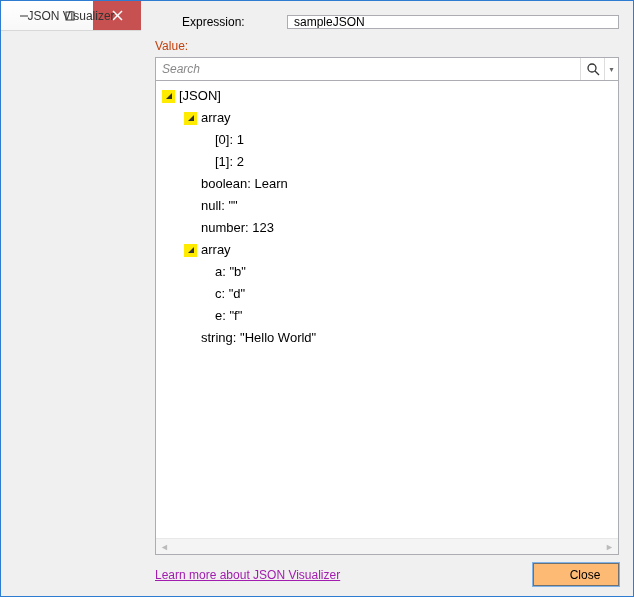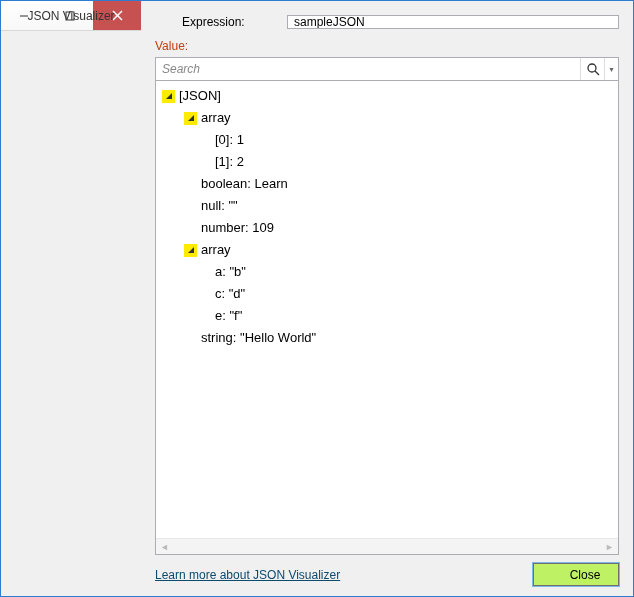--- a/index.html
+++ b/index.html
@@ -162,31 +162,31 @@
   .ind0 { padding-left: 0px; }
   .ind1 { padding-left: 22px; }
   .ind2 { padding-left: 53px; }
   .ind1leaf { padding-left: 39px; }
   .footer {
     display: flex;
     align-items: center;
     padding-top: 8px;
   }
   .help-link {
-    color: #0c4a6e;
+    color: #a21caf;
     text-decoration: underline;
     cursor: pointer;
     font-size: 12px;
   }
   .close-btn {
     margin-left: auto;
     width: 86px;
     height: 23px;
     border: 1px solid #707070;
-    background: #bef264;
+    background: #fdba74;
     font: inherit;
     cursor: pointer;
     box-shadow: 0 0 0 1px #7eb4ea;
     padding-left: 24px;
   }
 </style>
 </head>
 <body>
 
 <div class="window">
@@ -258,21 +258,21 @@
             <span>[1]: 2</span>
           </div>
 
         <div class="node ind1leaf">
             <span>boolean: Learn</span>
           </div>
         <div class="node ind1leaf">
             <span>null: ""</span>
           </div>
         <div class="node ind1leaf">
-            <span>number: 109</span>
+            <span>number: 123</span>
           </div>
 
         <div class="node ind1">
           <span class="expander">
               <svg width="8" height="8">
                 <polygon points="7,1 7,7 1,7" fill="#333"></polygon>
               </svg>
             </span>
           <span>array</span>
         </div>

